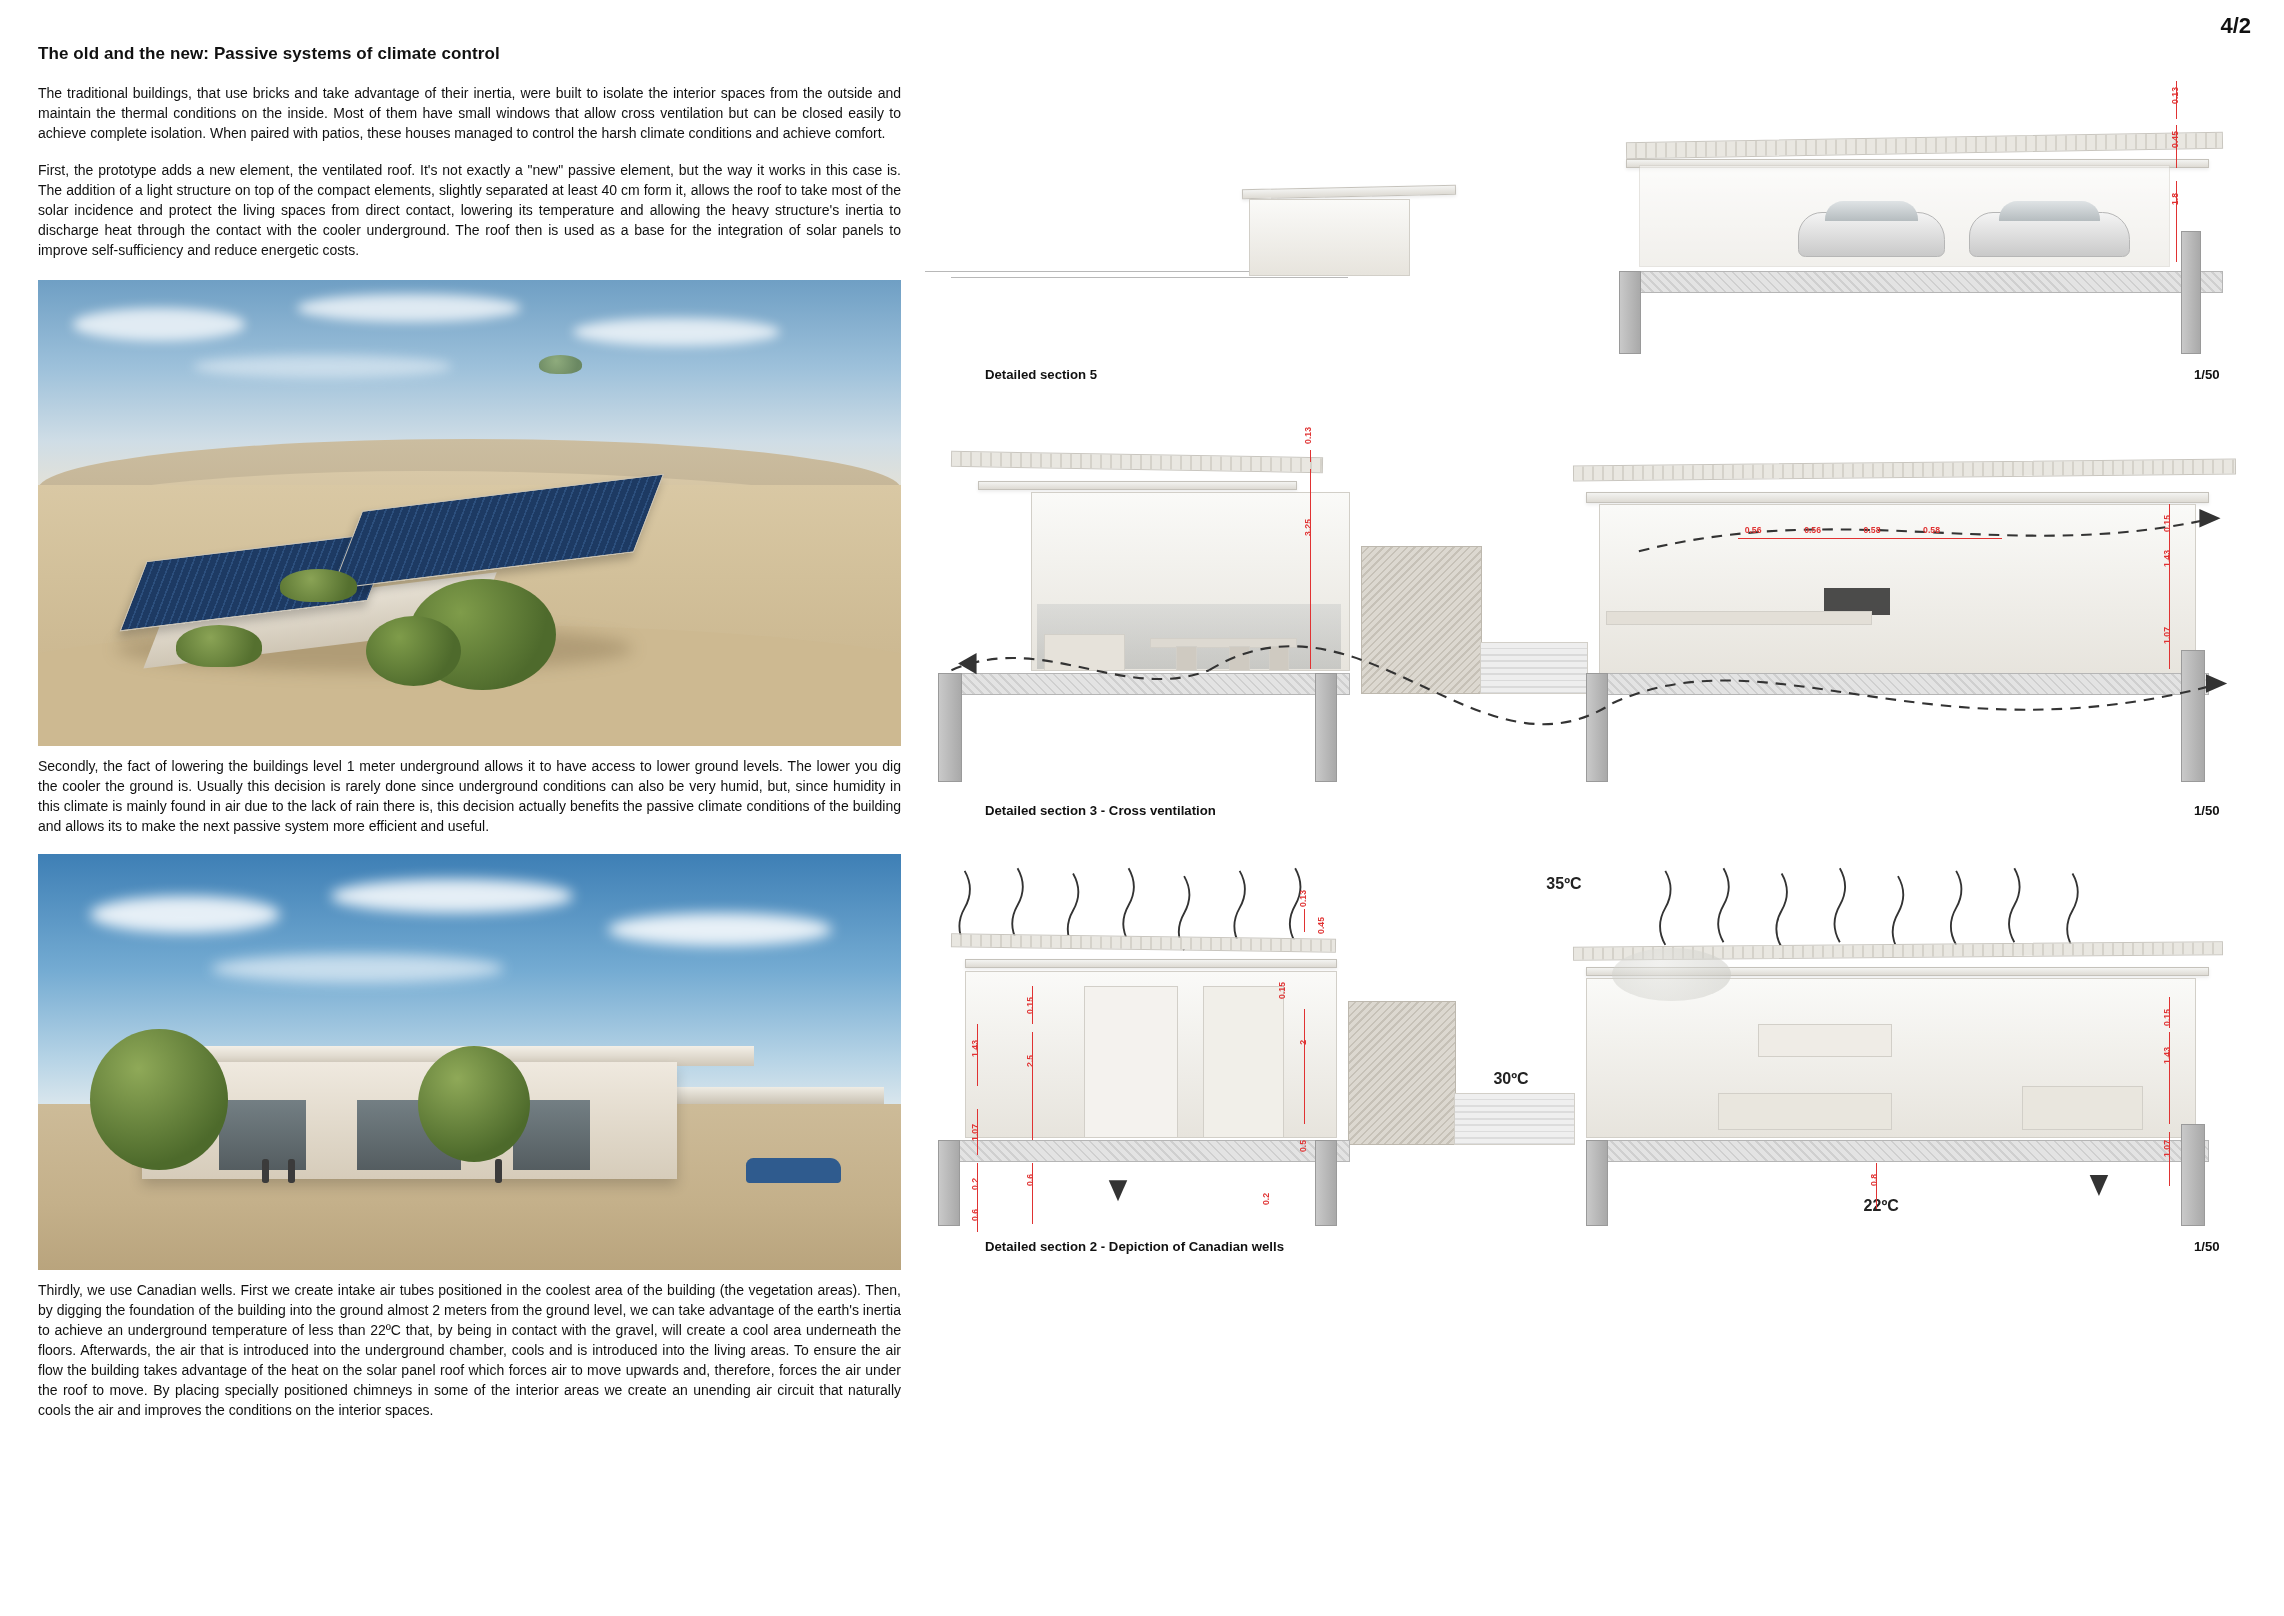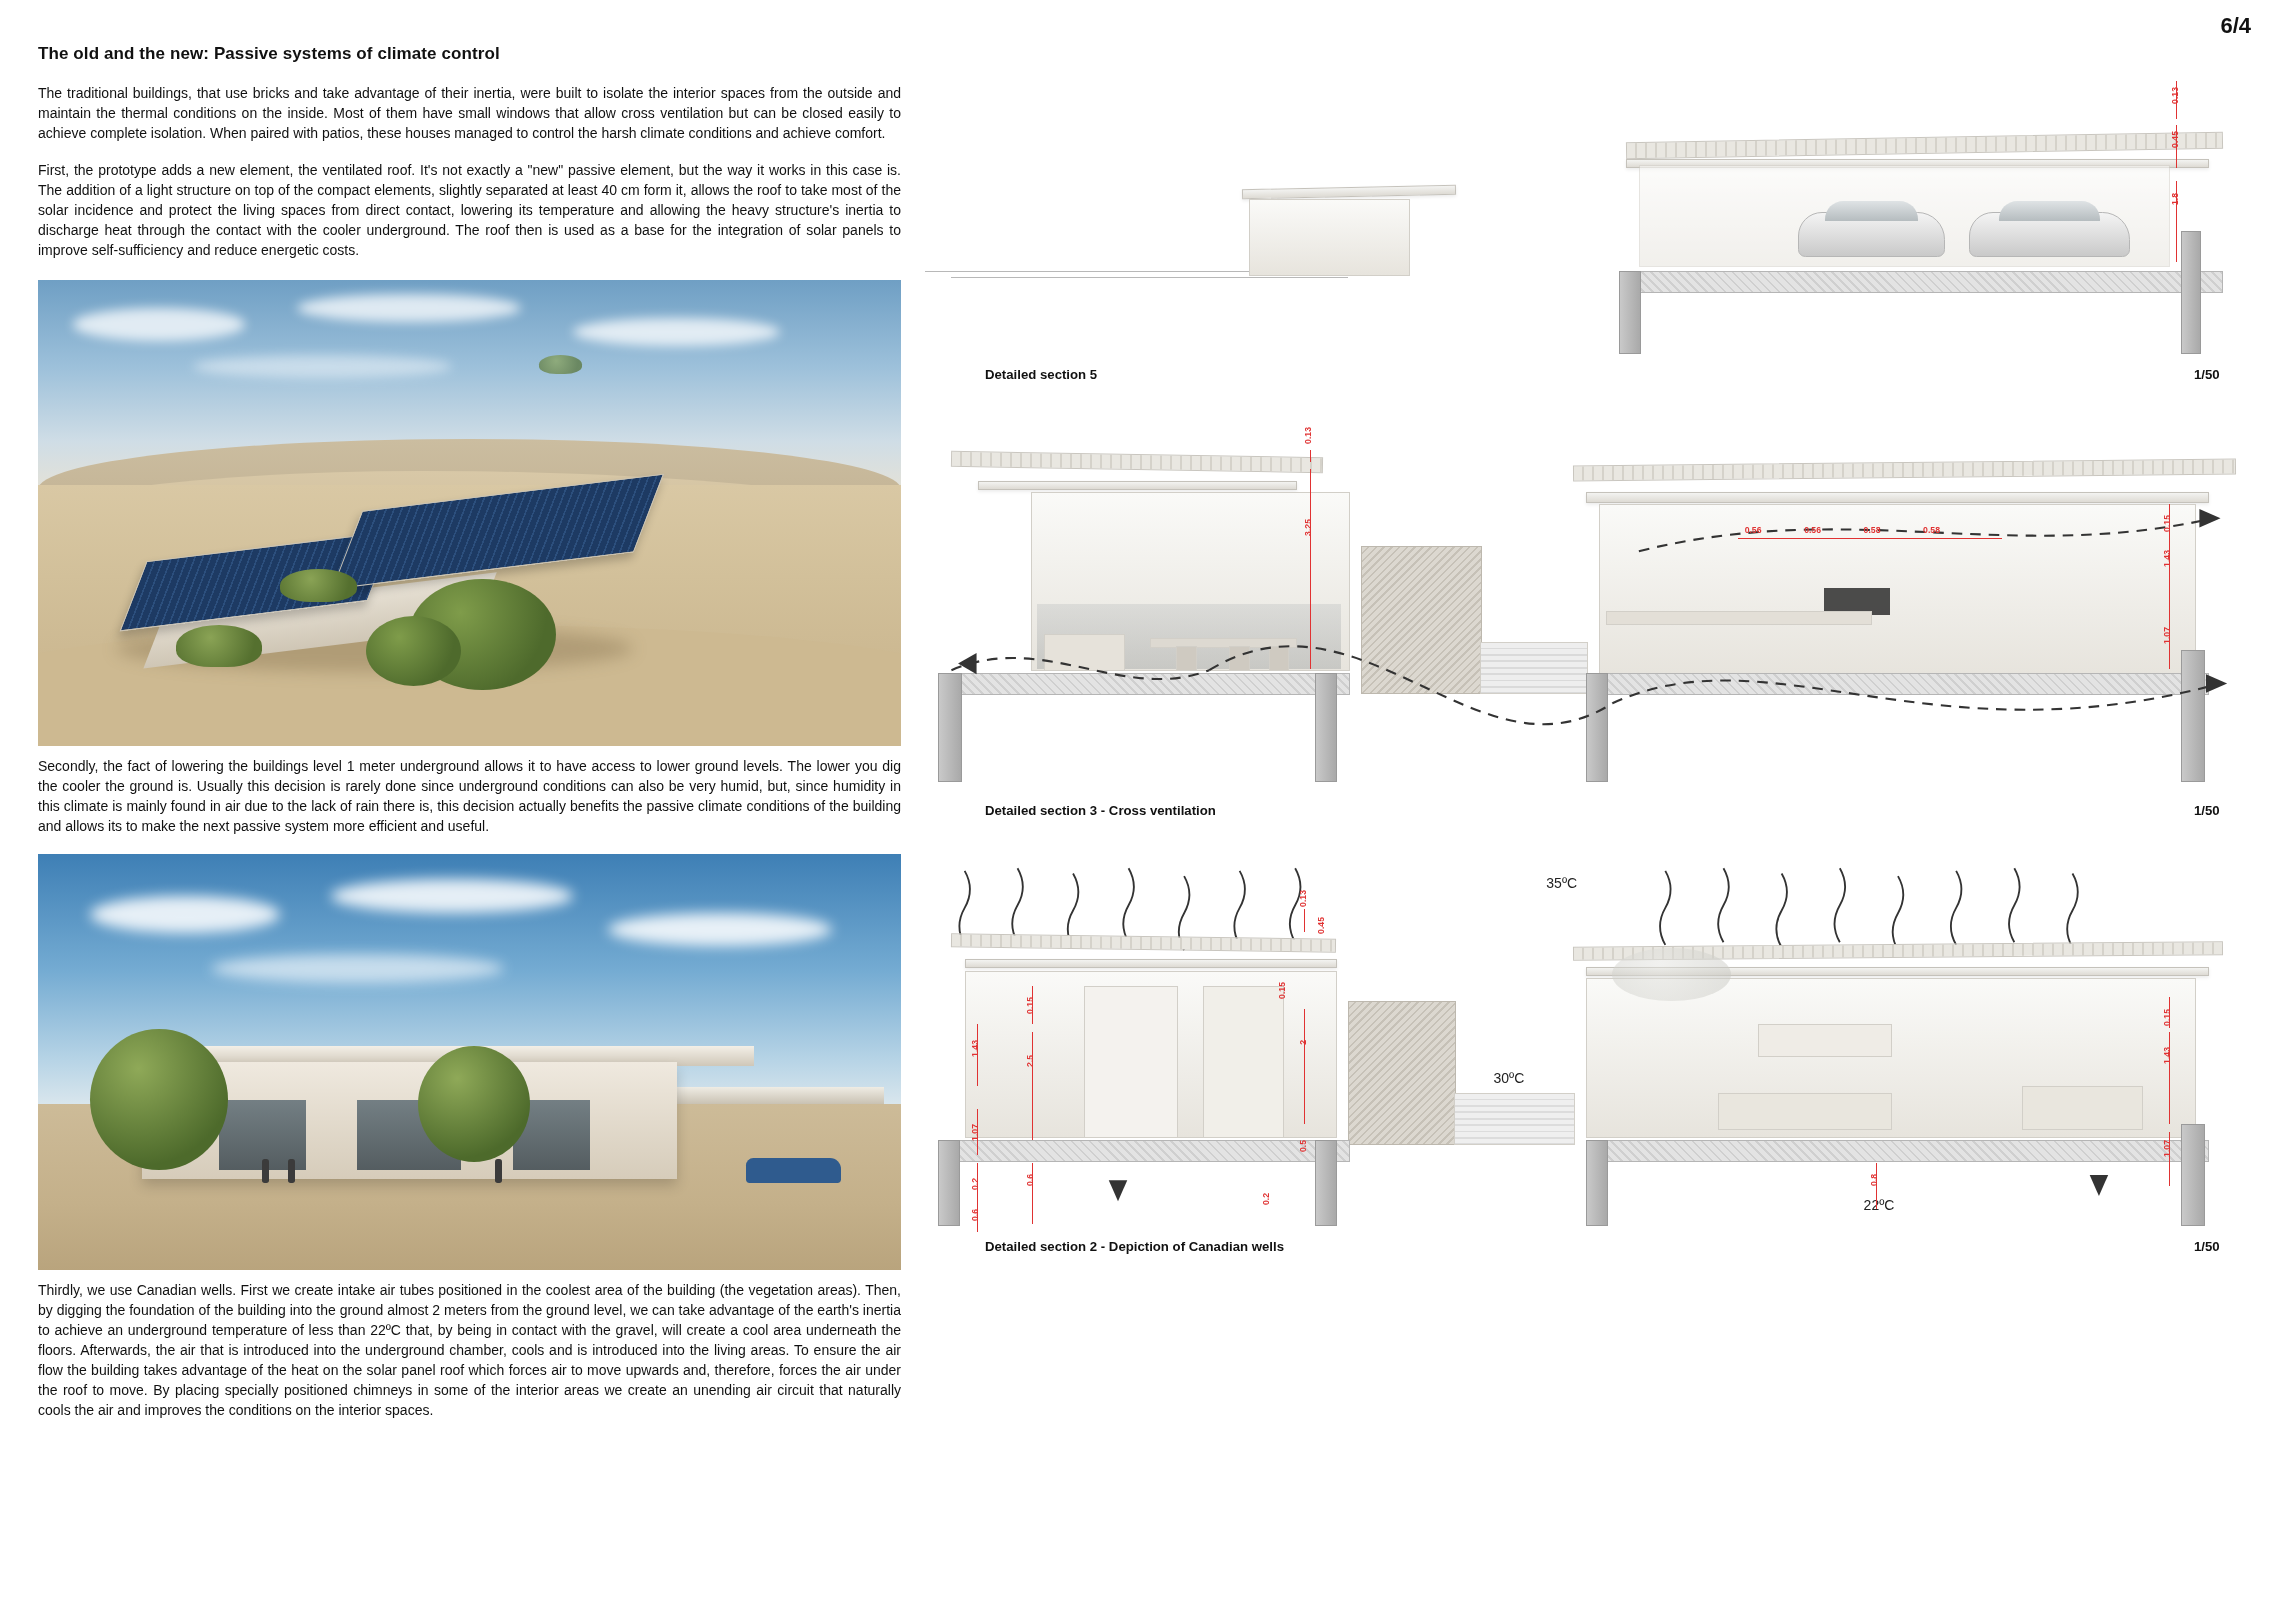--- a/index.html
+++ b/index.html
@@ -252,22 +252,22 @@
     font-weight: bold;
     white-space: nowrap;
   }
   .dim.vert { writing-mode: vertical-rl; transform: rotate(180deg); }
   .dimline {
     position: absolute;
     background: #e03232;
   }
   .temp {
     position: absolute;
-    font-size: 14px;
-    font-weight: normal;
+    font-size: 16px;
+    font-weight: bold;
     color: #222;
   }
   .flowsvg { position: absolute; inset: 0; pointer-events: none; }
 </style>
 </head>
 <body>
 
 <div class="sheet">
 
   <div class="left-col">
@@ -321,21 +321,21 @@
       <div class="r2-person" style="left:29%;"></div>
       <div class="r2-person" style="left:53%;"></div>
       <div class="r2-car"></div>
     </div>
 
     <p class="para">Thirdly, we use Canadian wells. First we create intake air tubes positioned in the coolest area of the building (the vegetation areas). Then, by digging the foundation of the building into the ground almost 2 meters from the ground level, we can take advantage of the earth's inertia to achieve an underground temperature of less than 22ºC that, by being in contact with the gravel, will create a cool area underneath the floors. Afterwards, the air that is introduced into the underground chamber, cools and is introduced into the living areas. To ensure the air flow the building takes advantage of the heat on the solar panel roof which forces air to move upwards and, therefore, forces the air under the roof to move. By placing specially positioned chimneys in some of the interior areas we create an unending air circuit that naturally cools the air and improves the conditions on the interior spaces.</p>
   </div>
 
   <div class="right-col">
 
-    <div class="sheet-page">6/4</div>
+    <div class="sheet-page">4/2</div>
 
     <div class="section-block">
       <div class="drawing d1">
 
         <div class="gnd-line" style="top:69%; left:0; width:36%;"></div>
         <div class="gnd-line" style="top:71%; left:2%; width:30%;"></div>
 
         <div class="roofplate" style="left:24%;top:42%;width:16%;height:8.2px;transform:rotate(-1.2deg);"></div>
         <div class="wallbox" style="left:24.5%;top:46%;width:12%;height:24%;"></div>
 

